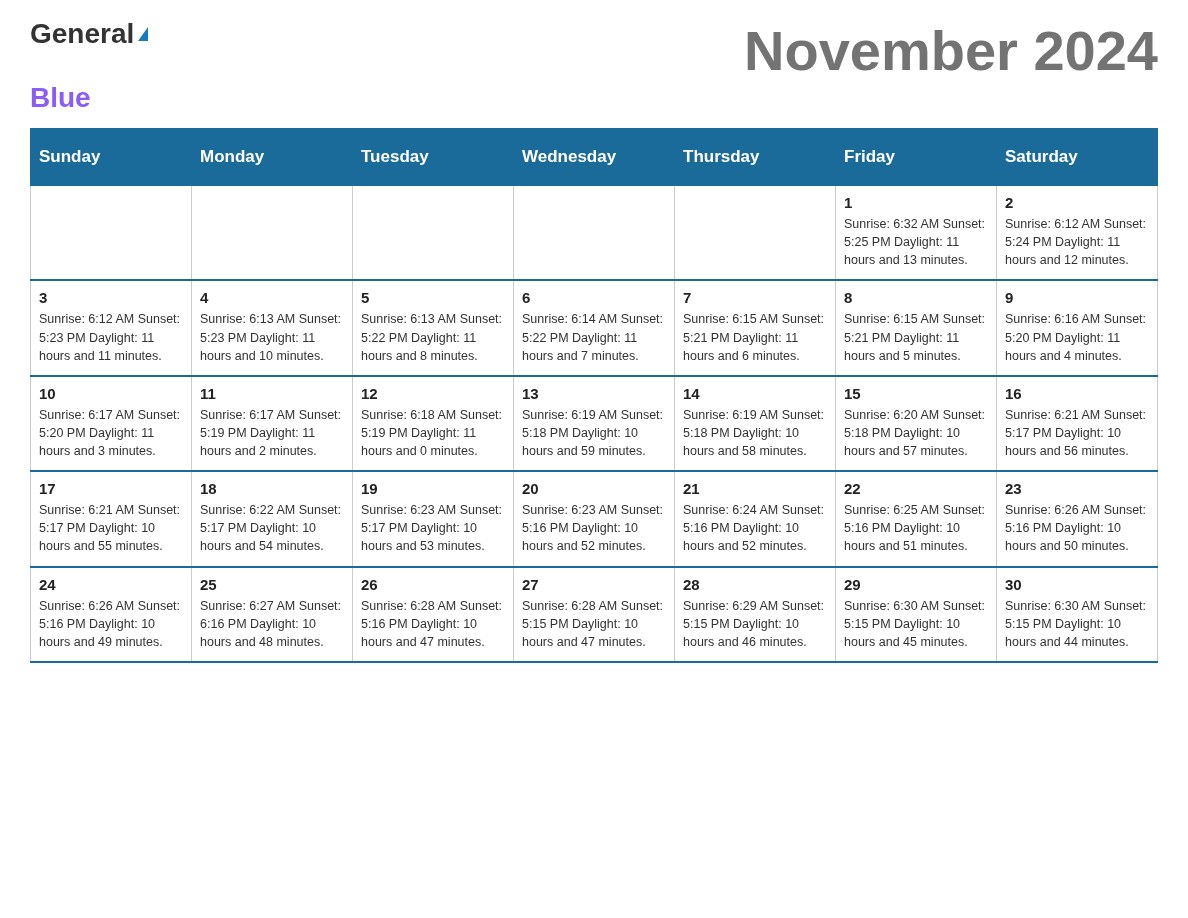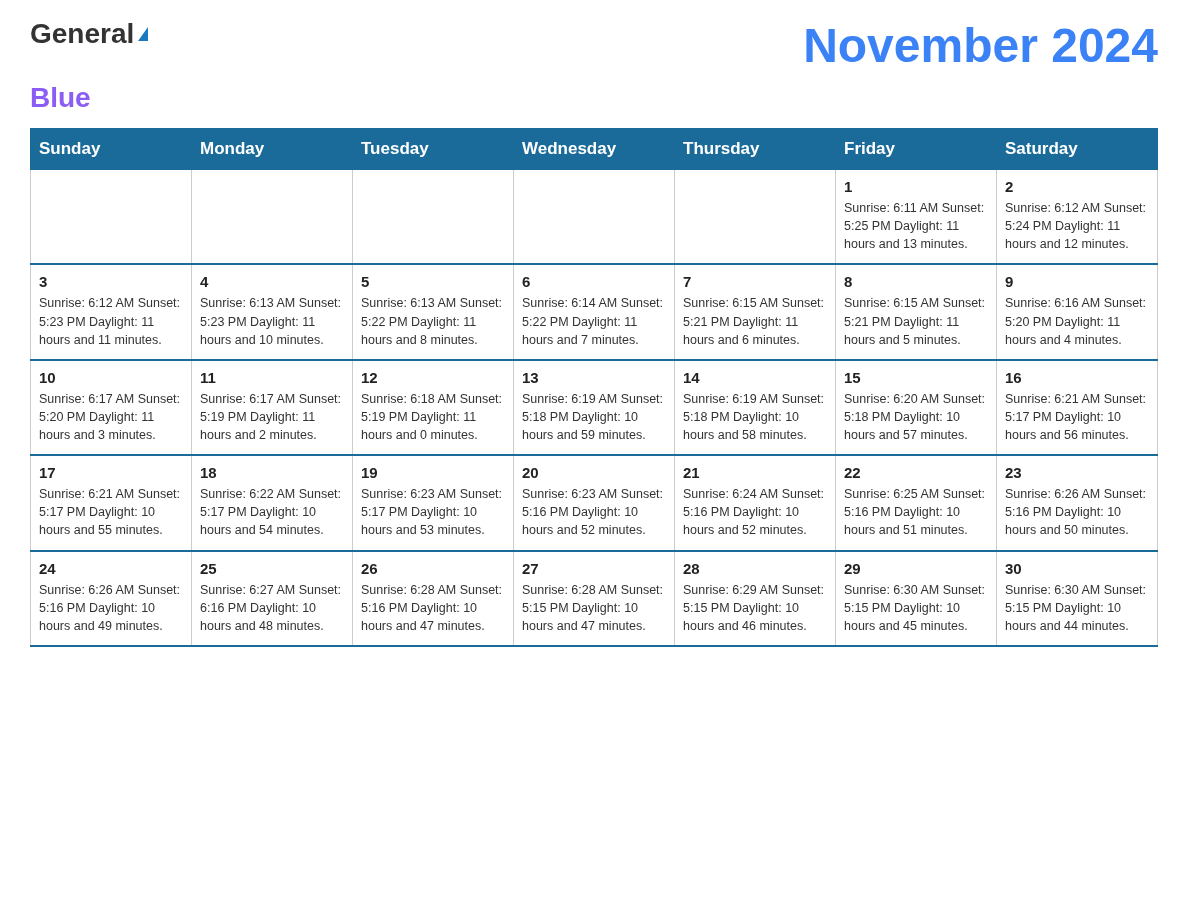--- a/index.html
+++ b/index.html
@@ -40,43 +40,43 @@
       height: 0;
       border-left: 10px solid transparent;
       border-bottom: 14px solid #1a7abf;
       margin-left: 4px;
       vertical-align: middle;
     }
     .title-block {
       text-align: right;
     }
     .month-year {
-      font-size: 48px;
-      font-weight: bold;
-      color: #3b82f6;
+      font-size: 56px;
+      font-weight: bold;
+      color: #737373;
       line-height: 1.1;
     }
     .location {
       font-size: 22px;
       color: #444;
       margin-top: 4px;
     }
     .calendar {
       width: 100%;
       border-collapse: collapse;
       table-layout: fixed;
     }
     .calendar thead tr {
       background-color: #1a6b9a;
     }
     .calendar thead th {
       color: #ffffff;
       font-size: 17px;
       font-weight: bold;
-      padding: 10px 8px;
+      padding: 18px 8px;
       text-align: left;
       border: 1px solid #1a6b9a;
     }
     .calendar tbody tr {
       border-bottom: 2px solid #1a6b9a;
     }
     .calendar tbody td {
       vertical-align: top;
       padding: 8px 8px 10px 8px;
       border-left: 1px solid #ccc;
@@ -139,21 +139,21 @@
   </thead>
   <tbody id="calendar-body">
   <tr>
         <td class="empty-cell"></td>
         <td class="empty-cell"></td>
         <td class="empty-cell"></td>
         <td class="empty-cell"></td>
         <td class="empty-cell"></td>
         <td>
           <span class="day-number">1</span>
-          <div class="day-info">Sunrise: 6:11 AM
+          <div class="day-info">Sunrise: 6:32 AM
 Sunset: 5:25 PM
 Daylight: 11 hours and 13 minutes.</div>
         </td>
         <td>
           <span class="day-number">2</span>
           <div class="day-info">Sunrise: 6:12 AM
 Sunset: 5:24 PM
 Daylight: 11 hours and 12 minutes.</div>
         </td>
       </tr>

